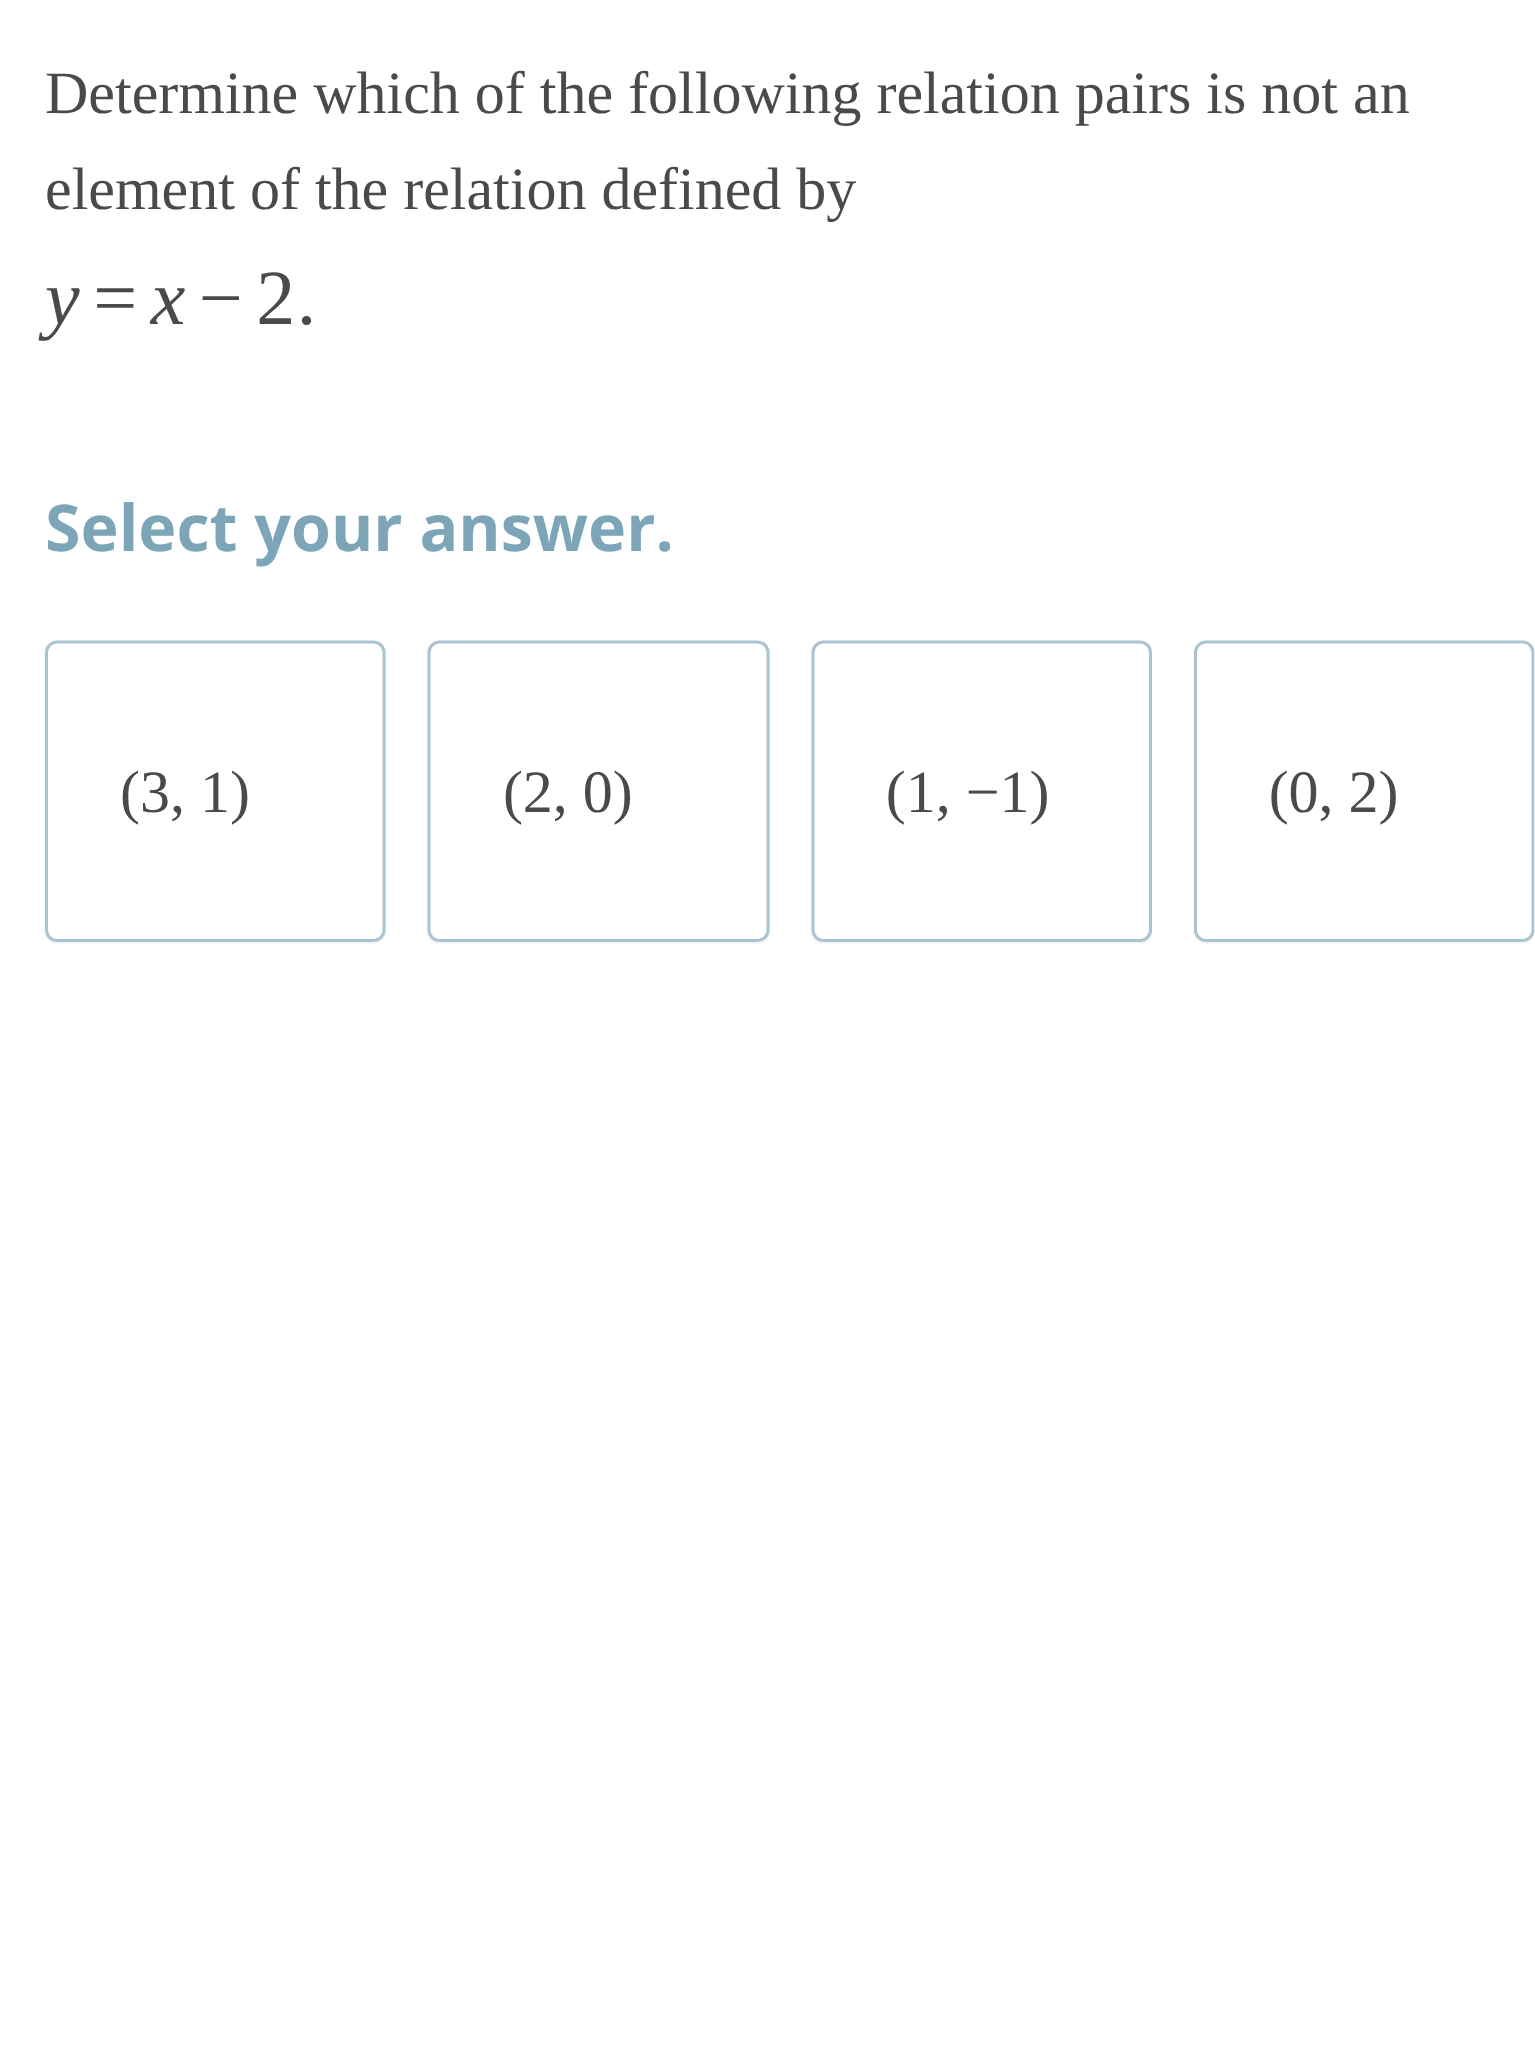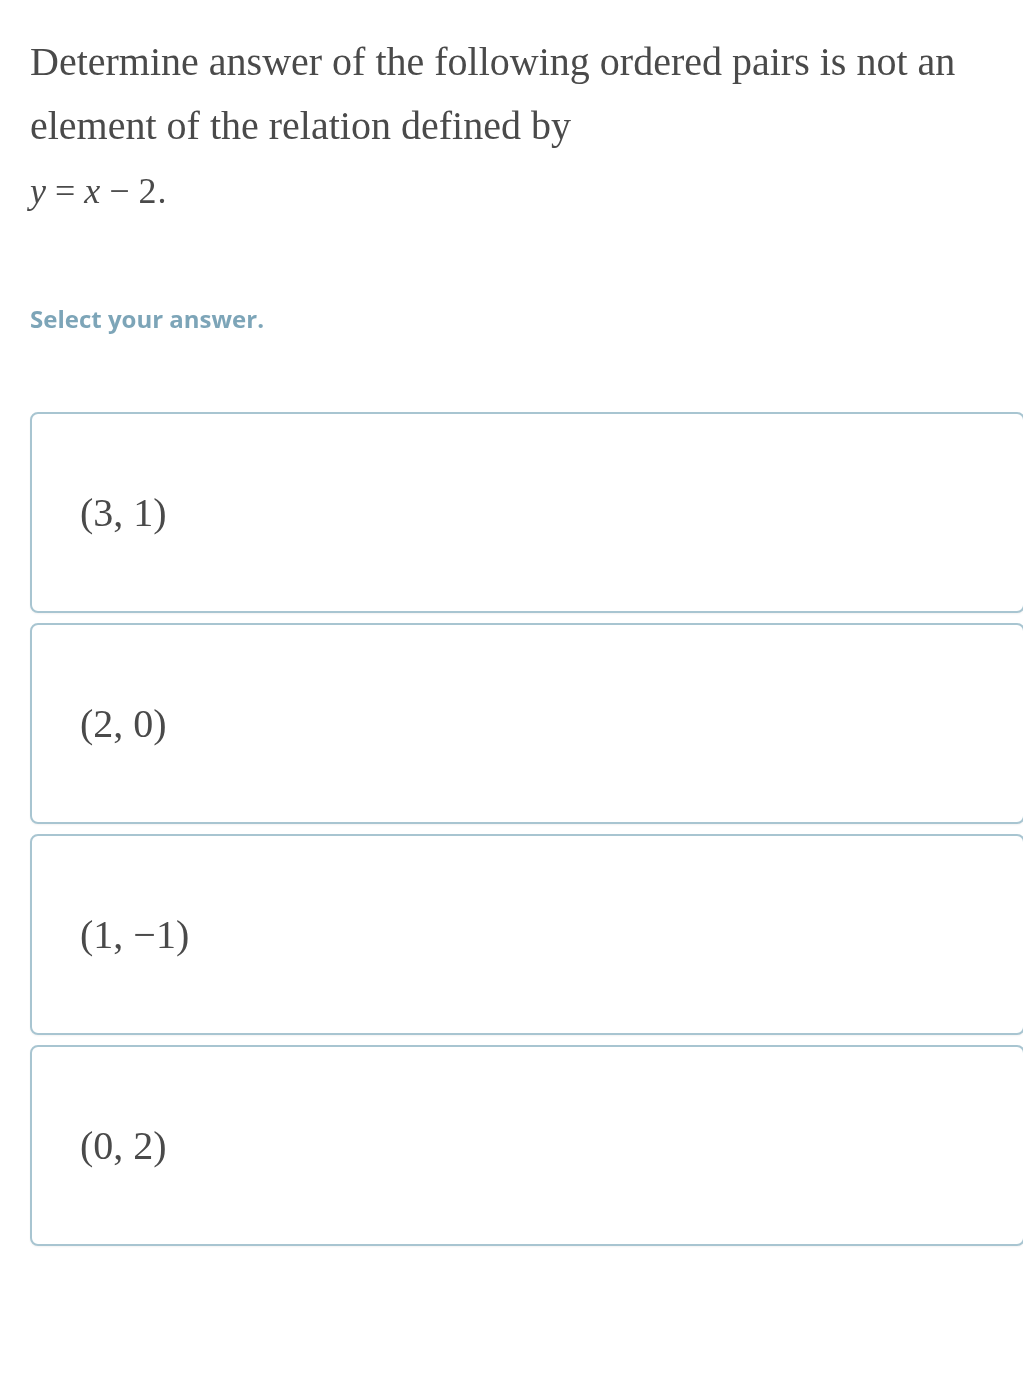--- a/index.html
+++ b/index.html
@@ -20,61 +20,61 @@
       line-height: 1.6;
       color: #4a4a4a;
       margin-bottom: 80px;
     }
     .question .bold {
       font-weight: normal;
     }
     .equation {
       font-family: 'Times New Roman', serif;
       font-style: italic;
-      font-size: 36px;
+      font-size: 52px;
       letter-spacing: 1px;
     }
     .equation .op {
       font-style: normal;
       margin: 0 8px;
     }
     .equation .num {
       font-style: normal;
     }
     .prompt {
       font-family: 'Open Sans', 'Helvetica Neue', Arial, sans-serif;
       font-weight: 700;
-      font-size: 24px;
+      font-size: 43px;
       color: #7da5b8;
-      margin-bottom: 77px;
+      margin-bottom: 47px;
     }
     .options {
       display: flex;
-      flex-direction: column;
-      gap: 10px;
+      flex-direction: row;
+      gap: 28px;
     }
     .option {
       border: 2px solid #a8c5d1;
       border-radius: 8px;
       padding: 75px 48px;
       font-size: 40px;
       color: #4a4a4a;
       background: #fff;
       cursor: pointer;
       font-family: Georgia, 'Times New Roman', serif;
       width: 995px;
       text-align: left;
       box-shadow: 0 1px 2px rgba(0,0,0,0.05);
     }
   </style>
 </head>
 <body>
 
 <div class="question">
-  <span>Determine answer of the following ordered pairs is </span><span class="bold">not</span><span> an element of the relation defined by </span><br>
+  <span>Determine which of the following relation pairs is </span><span class="bold">not</span><span> an element of the relation defined by </span><br>
   <span class="equation">
     <span>y</span><span class="op">=</span><span>x</span><span class="op">−</span><span class="num">2</span><span class="num">.</span>
   </span>
 </div>
 
 <div class="prompt">Select your answer.</div>
 
 <div class="options">
   <button class="option">(3, 1)</button>
   <button class="option">(2, 0)</button>

